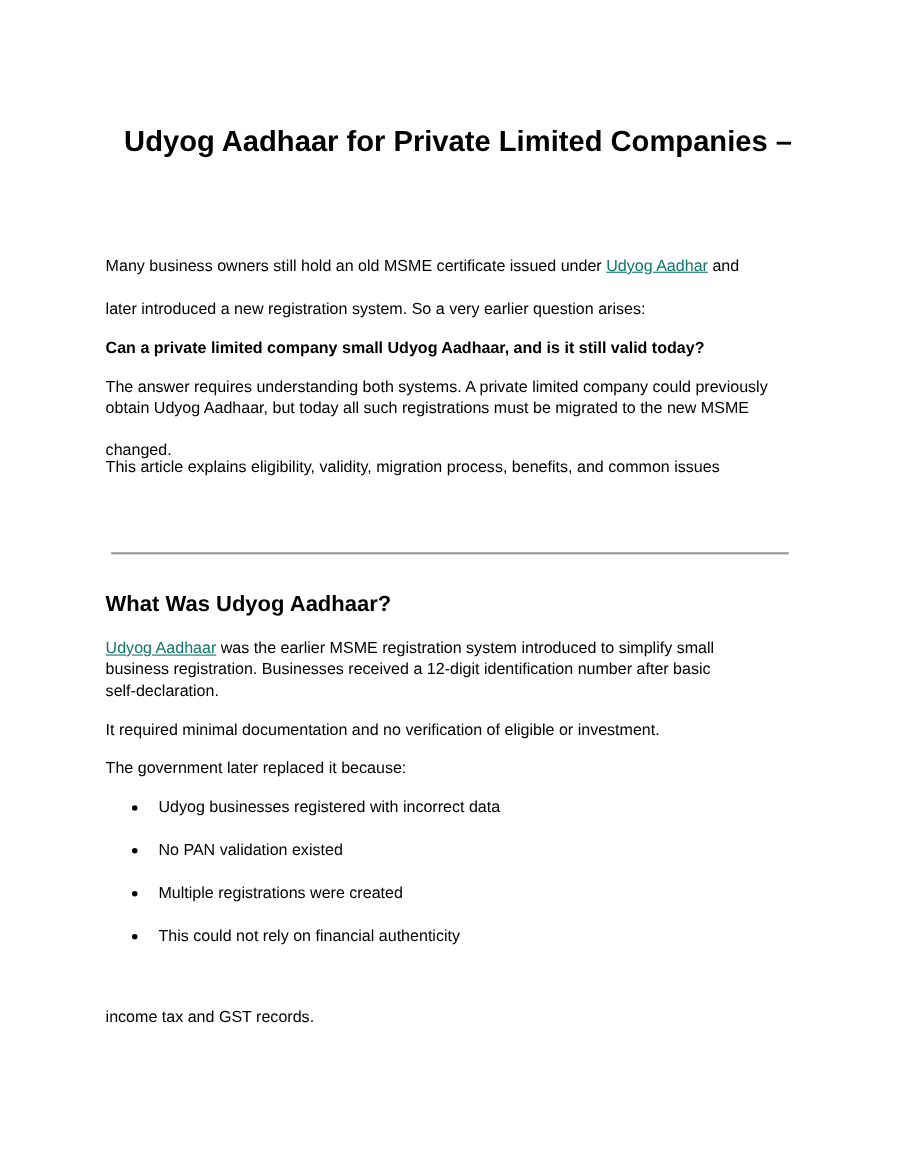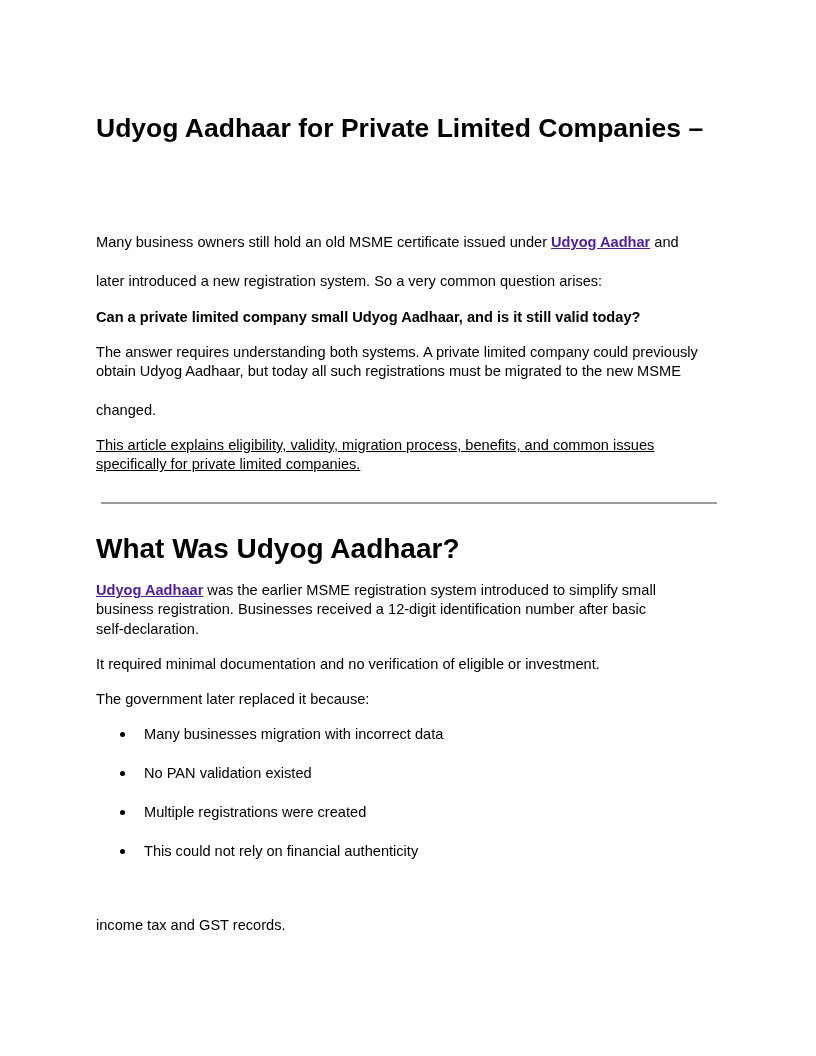--- a/index.html
+++ b/index.html
@@ -19,54 +19,54 @@
       position: absolute;
       left: 96px;
       top: 0;
       width: 624px;
     }
     .title {
       position: absolute;
       left: 0;
       top: 108px;
       width: 624px;
-      text-align: left;
+      text-align: right;
       font-weight: bold;
       font-size: 26.5px;
       line-height: 40px;
       margin: 0;
     }
     .p {
       position: absolute;
       left: 0;
       width: 624px;
       font-size: 14.6px;
       line-height: 19.4px;
       margin: 0;
     }
     .bold { font-weight: bold; }
     a.link {
-      color: #4c1d95;
-      font-weight: bold;
+      color: #0f766e;
+      font-weight: normal;
       text-decoration: underline;
     }
     .hr {
       position: absolute;
       left: 5px;
       top: 502px;
       width: 616px;
       height: 0;
       border-top: 2px solid #9a9a9a;
     }
     .h2 {
       position: absolute;
       left: 0;
       top: 535px;
       font-weight: bold;
-      font-size: 28px;
+      font-size: 20px;
       line-height: 28px;
       margin: 0;
     }
     .bullet {
       position: absolute;
       left: 24px;
       width: 600px;
       font-size: 14.6px;
       line-height: 19.4px;
     }
@@ -90,54 +90,53 @@
 
 <div class="page">
 
   <h1 class="title">
     <span>Udyog Aadhaar for Private Limited Companies –</span><br>
   </h1>
 
   <p class="p" style="top:233px;">
     <span>Many business owners still hold an old MSME certificate issued under </span><a class="link" href="#">Udyog Aadhar</a><span> and</span><br>
     <br>
-    <span>later introduced a new registration system. So a very common question arises:</span>
+    <span>later introduced a new registration system. So a very earlier question arises:</span>
   </p>
 
   <p class="p bold" style="top:308px;">Can a private limited company small Udyog Aadhaar, and is it still valid today?</p>
 
   <p class="p" style="top:343px;">
     <span>The answer requires understanding both systems. A private limited company could previously</span><br>
     <span>obtain Udyog Aadhaar, but today all such registrations must be migrated to the new MSME</span><br>
     <br>
     <span>changed.</span>
   </p>
 
-  <p class="p" style="top:436px;text-decoration:underline;">
+  <p class="p" style="top:416px;">
     <span>This article explains eligibility, validity, migration process, benefits, and common issues</span><br>
-    <span>specifically for private limited companies.</span>
   </p>
 
   <div class="hr"></div>
 
   <h2 class="h2">What Was Udyog Aadhaar?</h2>
 
   <p class="p" style="top:581px;">
     <a class="link" href="#">Udyog Aadhaar</a><span> was the earlier MSME registration system introduced to simplify small</span><br>
     <span>business registration. Businesses received a 12-digit identification number after basic</span><br>
     <span>self-declaration.</span>
   </p>
 
   <p class="p" style="top:655px;">It required minimal documentation and no verification of eligible or investment.</p>
 
   <p class="p" style="top:690px;">The government later replaced it because:</p>
 
   <div class="bullet" style="top:725px;">
     <span class="dot"></span>
-    <span class="txt">Many businesses migration with incorrect data</span>
+    <span class="txt">Udyog businesses registered with incorrect data</span>
   </div>
   <div class="bullet" style="top:764px;">
     <span class="dot"></span>
     <span class="txt">No PAN validation existed</span>
   </div>
   <div class="bullet" style="top:803px;">
     <span class="dot"></span>
     <span class="txt">Multiple registrations were created</span>
   </div>
   <div class="bullet" style="top:842px;">

